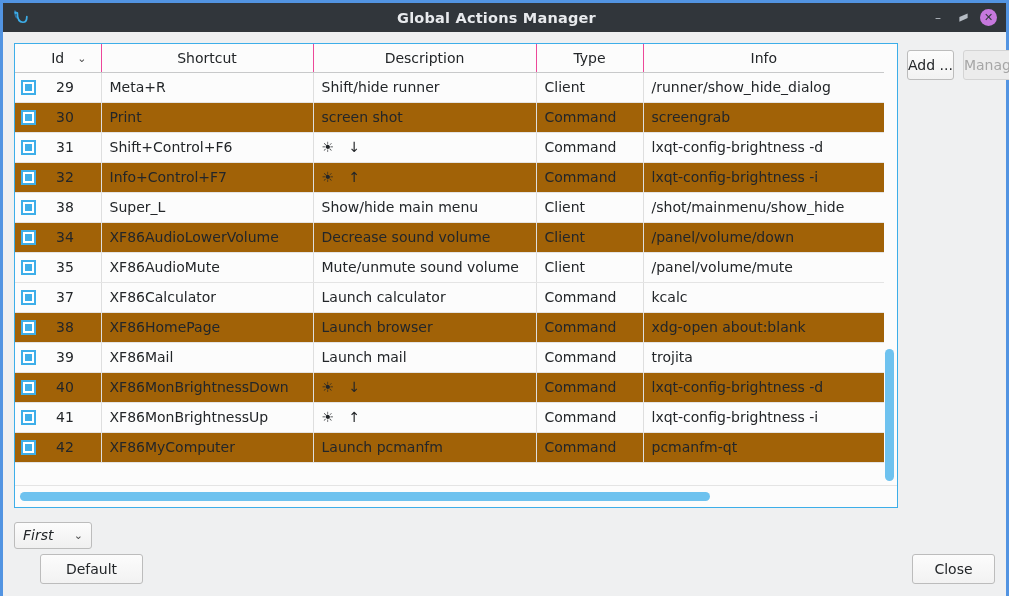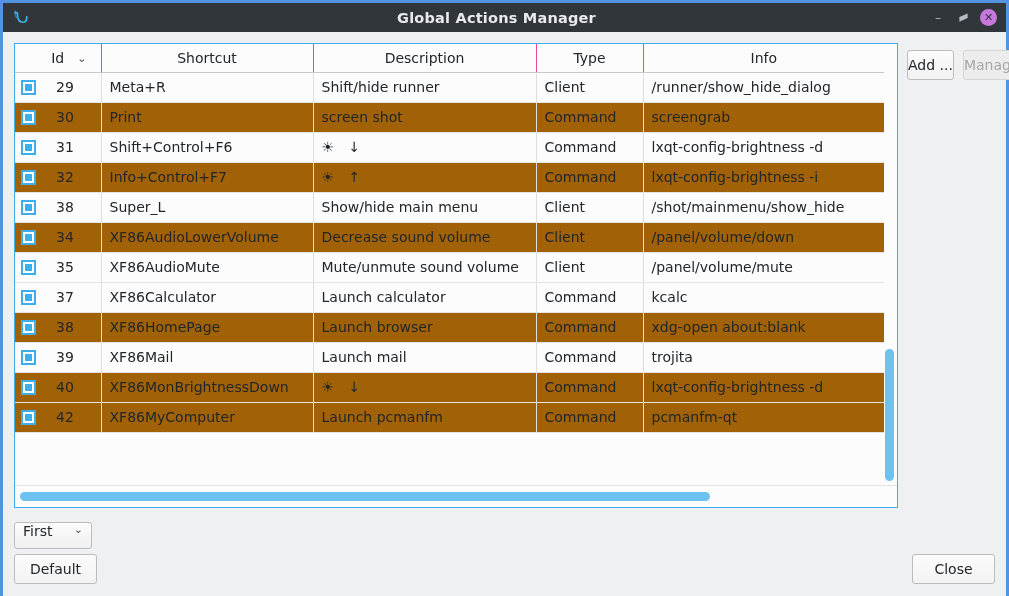--- a/index.html
+++ b/index.html
@@ -129,31 +129,31 @@
   .side-sep { height: 1px; background: #d4d4d4; margin: 1px 0; }
   
   #behaviour-row {
     display: flex; align-items: center; gap: 10px;
     height: 44px; min-height: 44px; padding-top: 10px;
   }
   #behaviour-label { font-size: 14px; color: #232629; }
   #behaviour-select {
     width: 78px; height: 27px; border: 1px solid #bcbcbc; border-radius: 3px;
     background: linear-gradient(#fcfcfc, #f0f0f0);
-    display: flex; padding: 0 8px;
-    font-size: 14px; color: #232629; position: relative;
+    display: flex; align-items: center; padding: 0 8px;
+    font-size: 14px; color: #232629; position: relative; font-style: italic;
   }
   #behaviour-select .caret {
     position: absolute; right: 8px; font-size: 11px; color: #4d4d4d;
   }
   #bottom-row {
     display: flex; align-items: center; justify-content: space-between;
     padding-bottom: 13px; padding-top: 2px;
   }
-  #btn-default { width: 83px; }
+  #btn-default { width: 103px; margin-left: 26px; }
   #btn-close-dialog { width: 83px; }
 </style>
 </head>
 <body>
 
 <div id="window">
 
   <div id="titlebar">
     <div id="app-icon">
       <svg width="19" height="19" viewBox="0 0 24 24" aria-hidden="true">
@@ -342,20 +342,34 @@
                         <i></i>
                       </span>
                       <span>40</span>
                     </div>
                   </td>
                   <td>XF86MonBrightnessDown</td>
                   <td class="bicon">☀ ↓</td>
                   <td>Command</td>
                   <td>lxqt-config-brightness -d</td>
                 </tr>
+                <tr>
+                  <td class="cell-id">
+                    <div class="id-wrap">
+                      <span class="chk">
+                        <i></i>
+                      </span>
+                      <span>41</span>
+                    </div>
+                  </td>
+                  <td>XF86MonBrightnessUp</td>
+                  <td class="bicon">☀ ↑</td>
+                  <td>Command</td>
+                  <td>lxqt-config-brightness -i</td>
+                </tr>
                 <tr class="alt">
                   <td class="cell-id">
                     <div class="id-wrap">
                       <span class="chk">
                         <i></i>
                       </span>
                       <span>42</span>
                     </div>
                   </td>
                   <td>XF86MyComputer</td>

